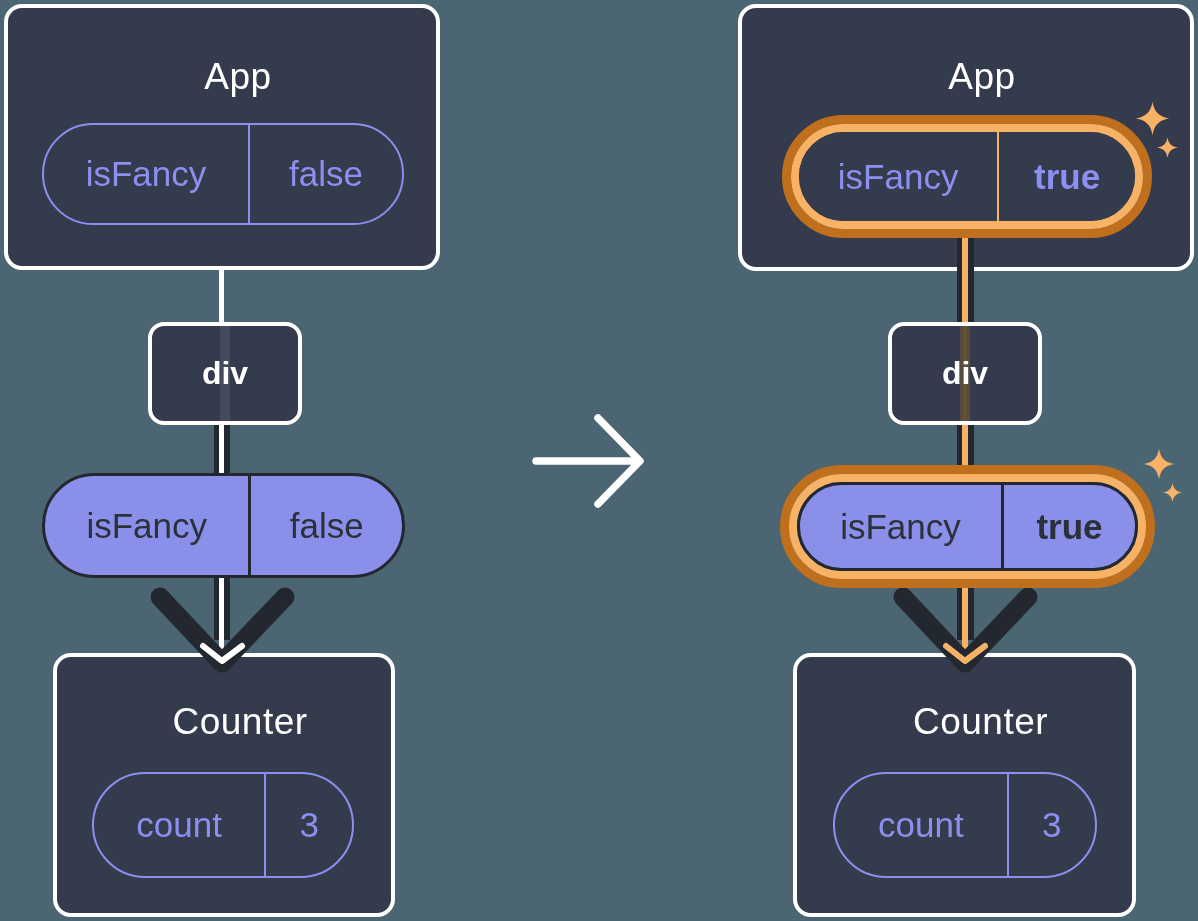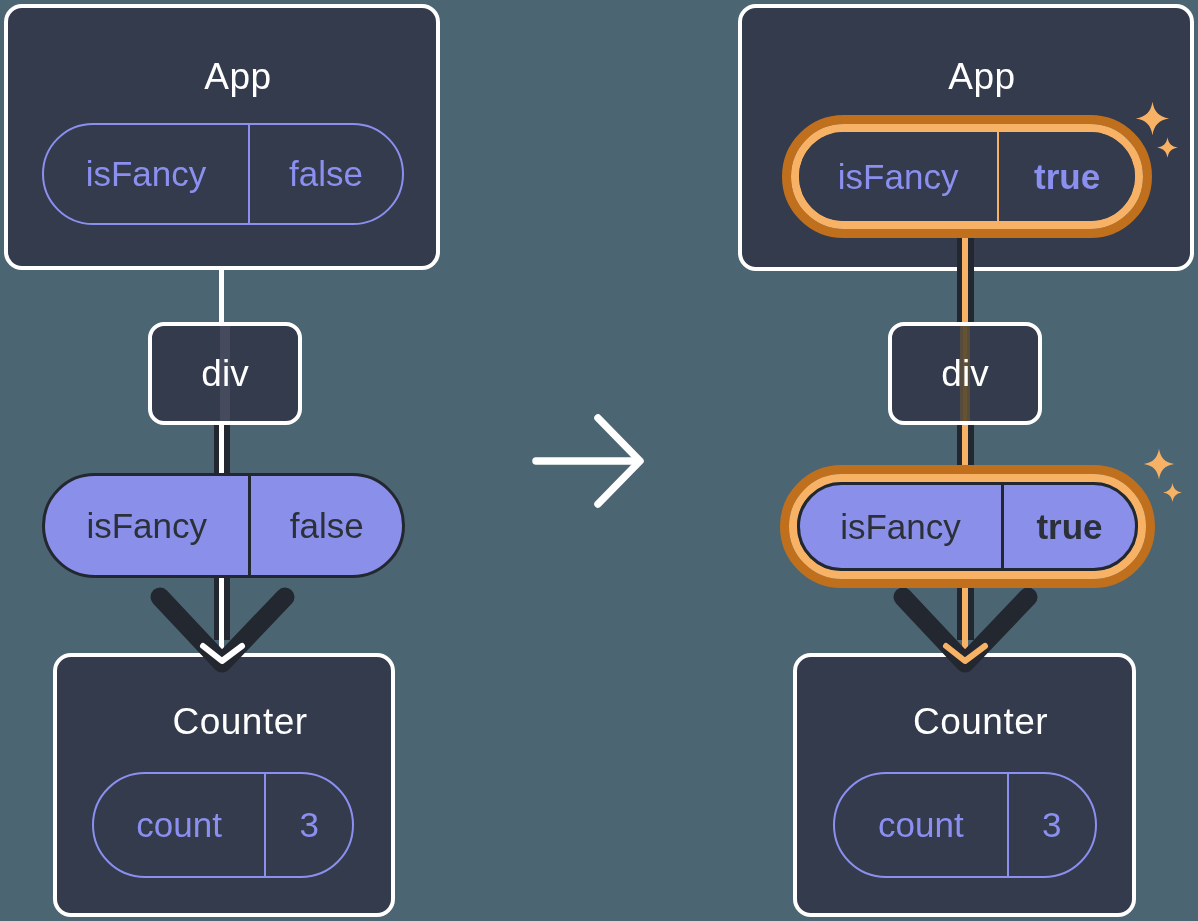--- a/index.html
+++ b/index.html
@@ -53,21 +53,21 @@
     background:#343b4c;border:4px solid #ffffff;border-radius:16px;overflow:hidden;
   }
   .divbox .stripe{
     position:absolute;left:50%;transform:translateX(-50%);top:0;bottom:0;width:10px;
   }
   .divbox .stripe-core{
     position:absolute;left:50%;transform:translateX(-50%);top:0;bottom:0;width:4px;
   }
   .divbox .divlabel{
     position:absolute;inset:0;display:flex;align-items:center;justify-content:center;
-    color:#ffffff;font-size:37px;font-weight:400;border-radius:6px;
+    color:#ffffff;font-size:32px;font-weight:700;border-radius:6px;
   }
   .vline{position:absolute;}
   .overlay{position:absolute;left:0;top:0;pointer-events:none;}
   .sparkle{position:absolute;}
 </style>
 </head>
 <body>
 
 <div class="canvas">
 

